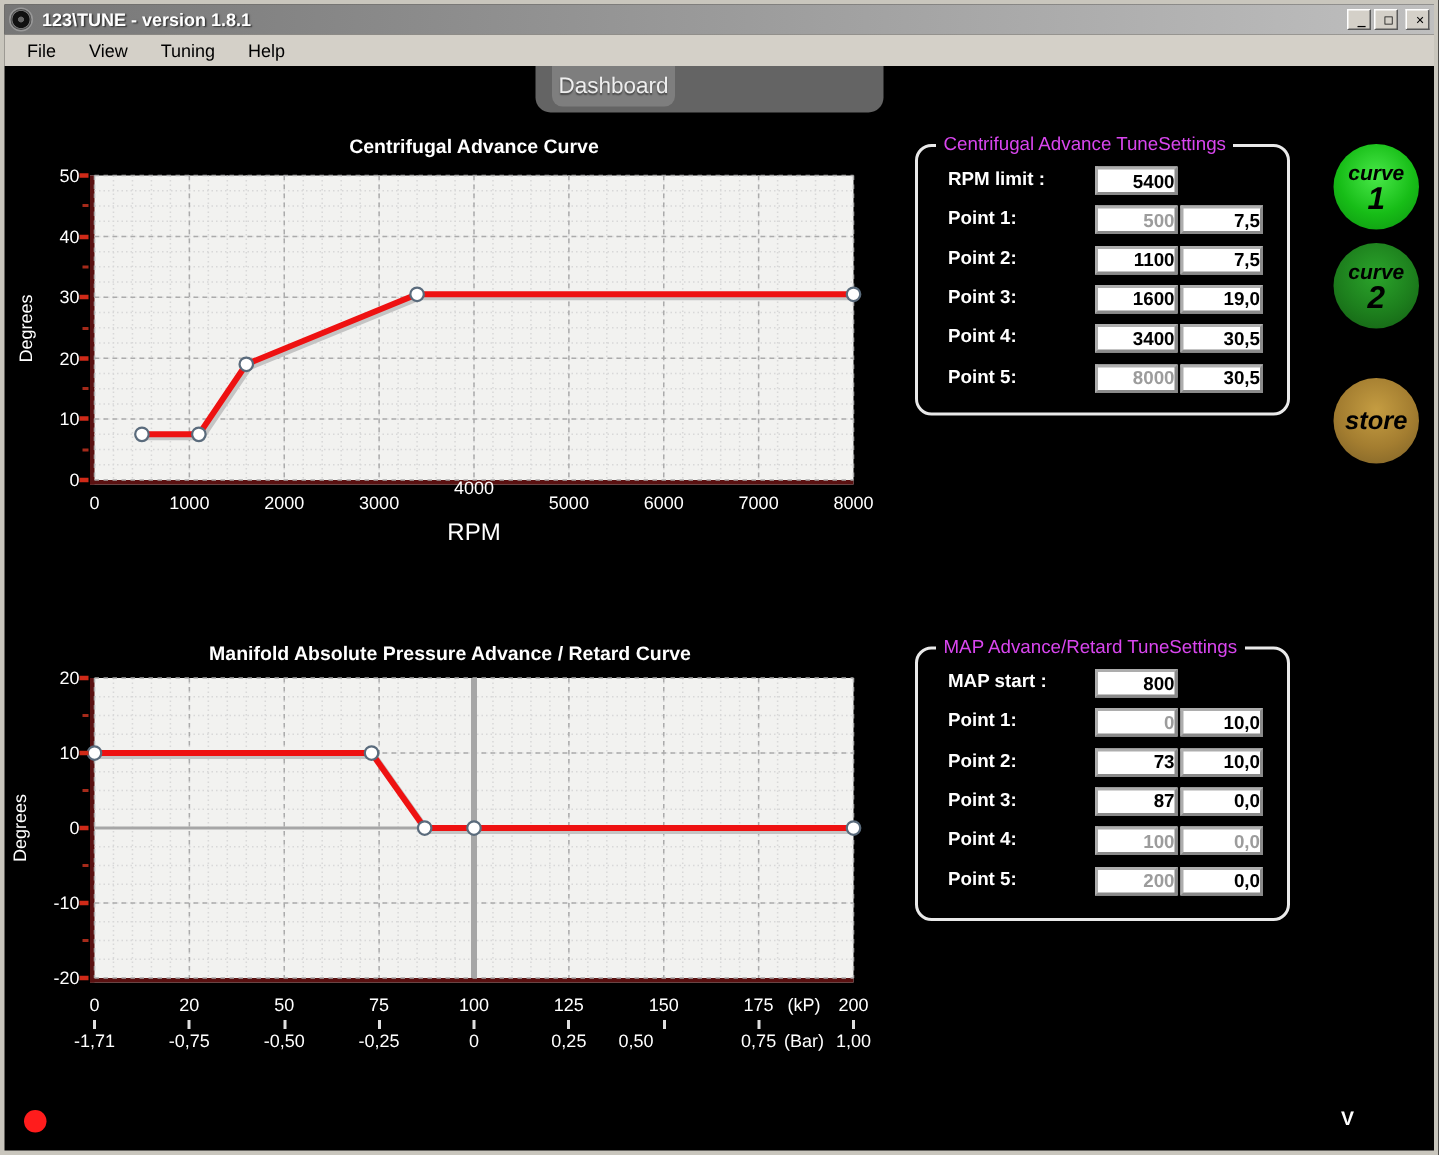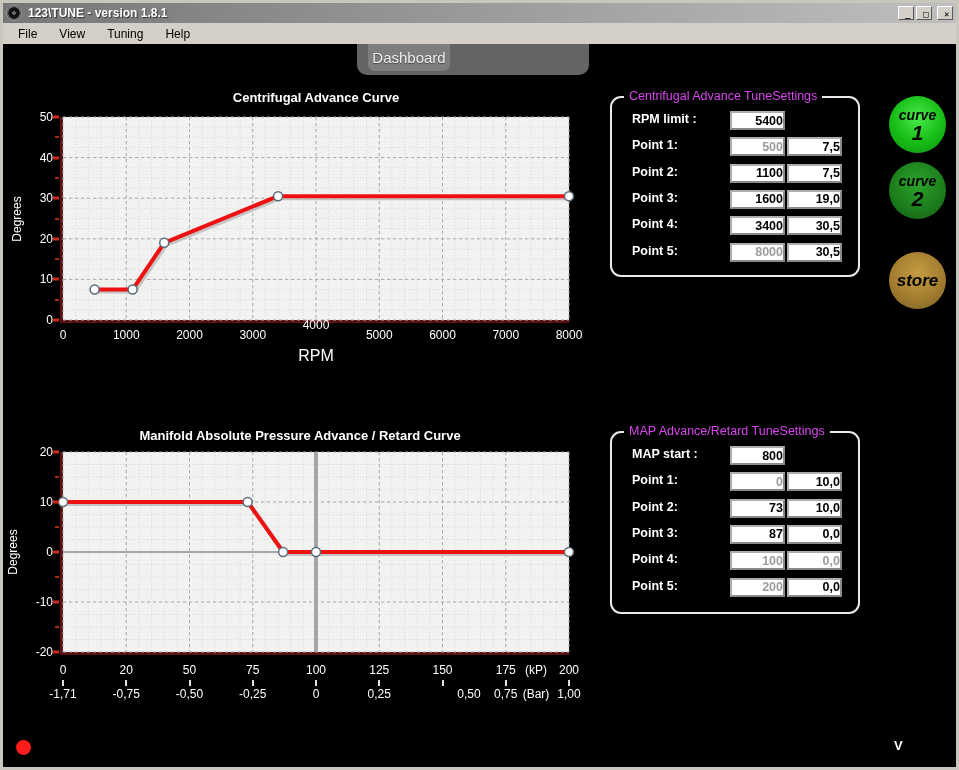--- a/index.html
+++ b/index.html
@@ -174,21 +174,21 @@
       <div class="tick xtick" style="left: 442.5px; top: 663px;">150</div>
       <div class="tick xtick" style="left: 505.75px; top: 663px;">175</div>
       <div class="tick xtick" style="left: 569px; top: 663px;">200</div>
       <div class="unit-label" style="left: 536px; top: 663px;">(kP)</div>
       <div class="tick xtick" style="left: 63px; top: 687px;">-1,71</div>
       <div class="tick xtick" style="left: 126.25px; top: 687px;">-0,75</div>
       <div class="tick xtick" style="left: 189.5px; top: 687px;">-0,50</div>
       <div class="tick xtick" style="left: 252.75px; top: 687px;">-0,25</div>
       <div class="tick xtick" style="left: 316px; top: 687px;">0</div>
       <div class="tick xtick" style="left: 379.25px; top: 687px;">0,25</div>
-      <div class="tick xtick" style="left: 469px; top: 687px;">0,50</div>
+      <div class="tick xtick" style="left: 424px; top: 687px;">0,50</div>
       <div class="tick xtick" style="left: 505.75px; top: 687px;">0,75</div>
       <div class="tick xtick" style="left: 569px; top: 687px;">1,00</div>
       <div class="unit-label" style="left: 536px; top: 687px;">(Bar)</div>
       <div class="xtick-mark" style="left: 63px; top: 680px;"></div>
       <div class="xtick-mark" style="left: 126.25px; top: 680px;"></div>
       <div class="xtick-mark" style="left: 189.5px; top: 680px;"></div>
       <div class="xtick-mark" style="left: 252.75px; top: 680px;"></div>
       <div class="xtick-mark" style="left: 316px; top: 680px;"></div>
       <div class="xtick-mark" style="left: 379.25px; top: 680px;"></div>
       <div class="xtick-mark" style="left: 442.5px; top: 680px;"></div>

